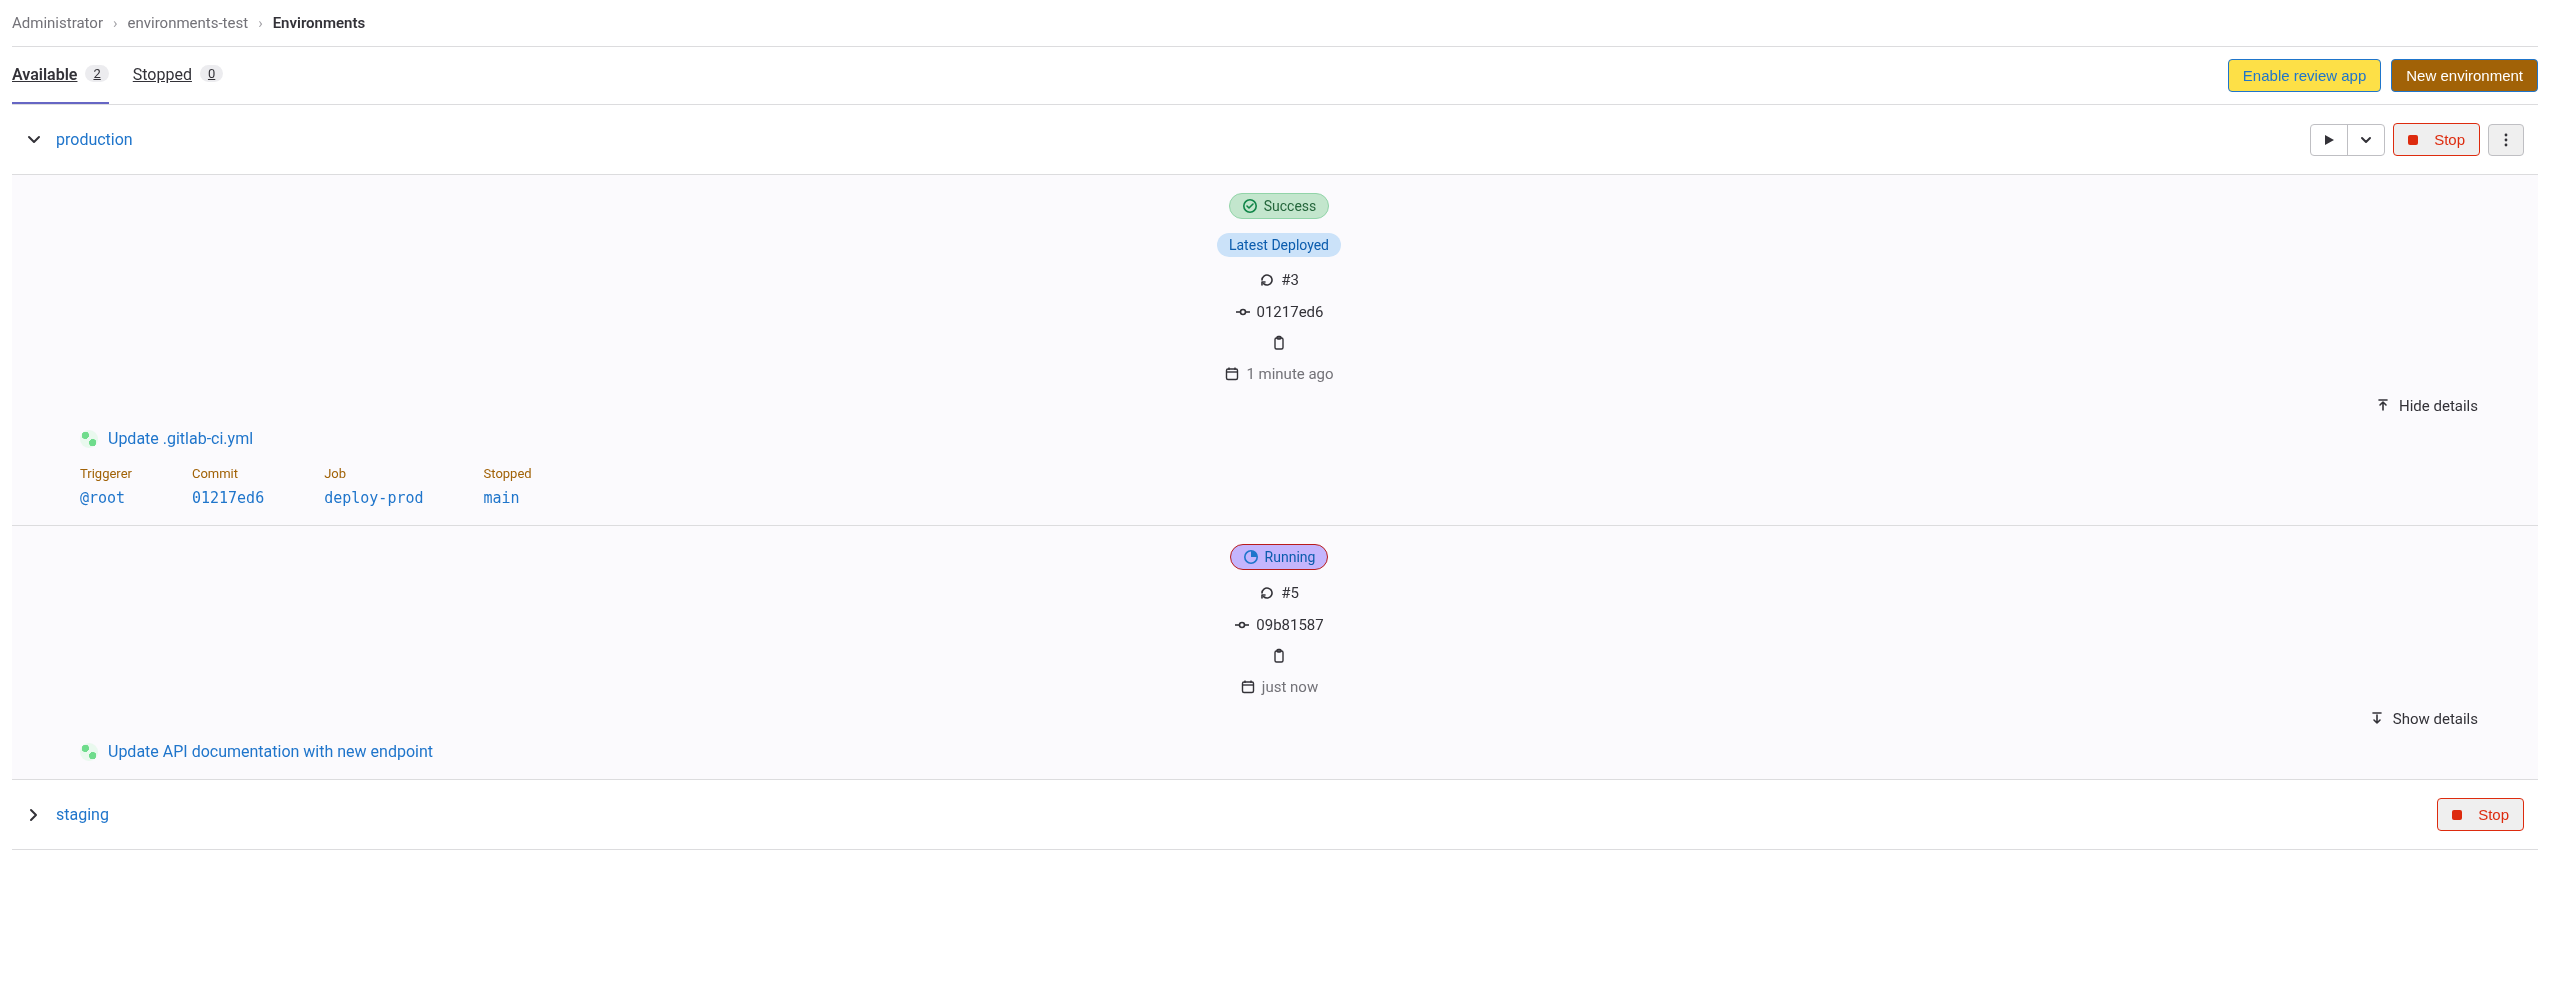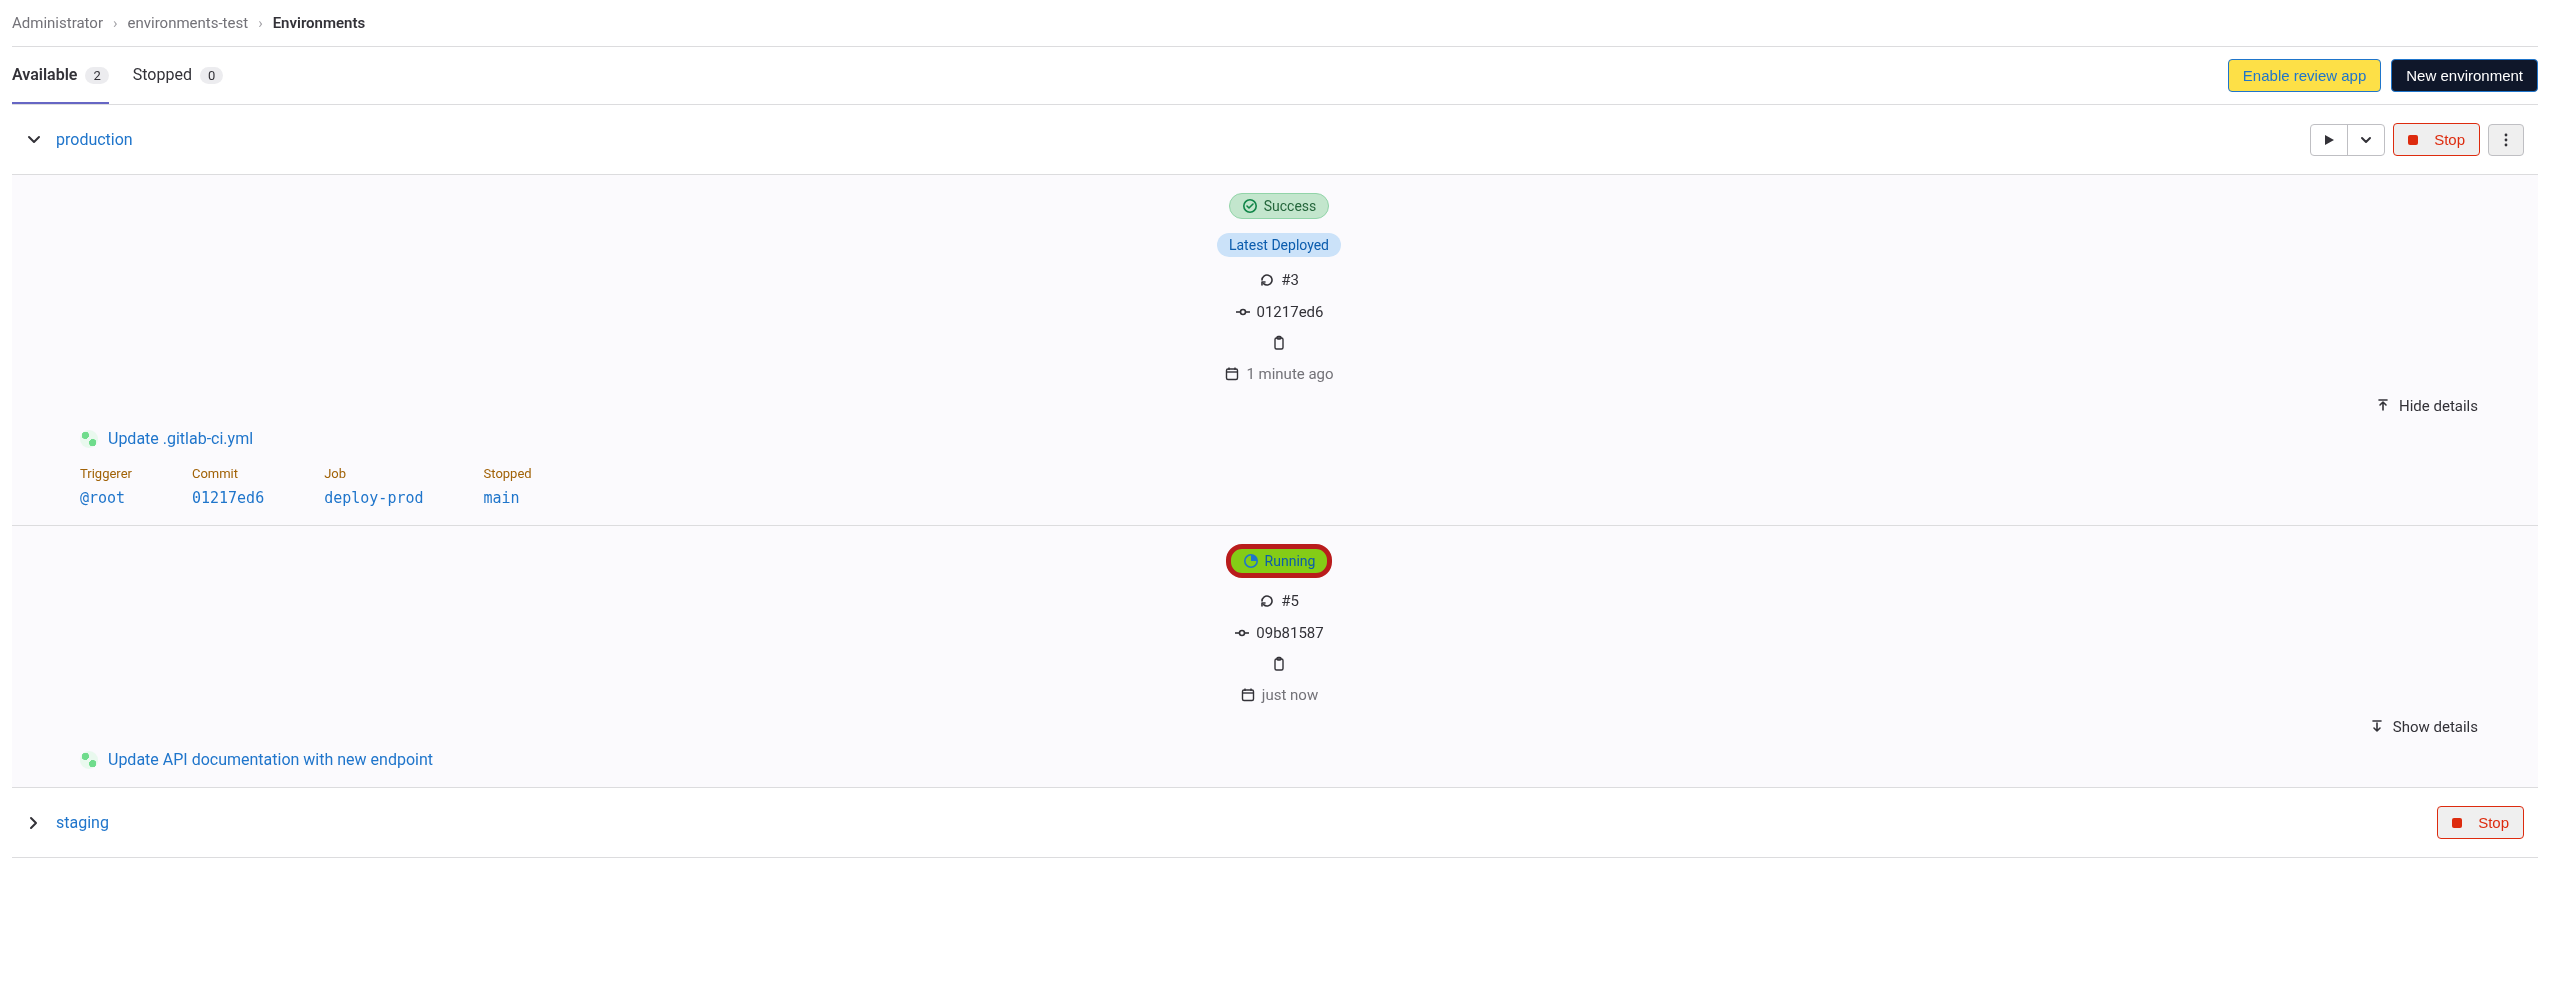--- a/index.html
+++ b/index.html
@@ -10,48 +10,48 @@
 
 
 .breadcrumb { display: flex; align-items: center; gap: 10px; padding: 14px 0; font-size: 15px; }
 .breadcrumb a { color: #737278; }
 .breadcrumb .sep { color: #a4a3a8; }
 .breadcrumb .current { color: #333238; font-weight: 600; }
 
 
 .tabbar { display: flex; align-items: center; border-top: 1px solid #dcdcde; border-bottom: 1px solid #dcdcde; padding: 0; }
 .tabs { display: flex; gap: 24px; }
-.tab { display: flex; align-items: flex-end; gap: 8px; padding: 18px 0; font-size: 16px; color: #333238; border-bottom: 2px solid transparent; cursor: pointer; }
+.tab { display: flex; align-items: flex-start; gap: 8px; padding: 18px 0; font-size: 16px; color: #333238; border-bottom: 2px solid transparent; cursor: pointer; text-decoration: underline; }
 .tab.active { font-weight: 600; border-bottom: 2px solid #6666c4; }
 .badge-count { background: #ececef; color: #333238; border-radius: 10px; padding: 1px 8px; font-size: 13px; font-weight: 400; }
 .spacer { flex: 1; }
 .actions-top { display: flex; gap: 10px; padding: 12px 0; }
 .btn { display: inline-flex; align-items: center; gap: 6px; padding: 7px 14px; border-radius: 4px; font-size: 15px; cursor: pointer; border: 1px solid transparent; background: #fde047; }
 .btn-outline-blue { border-color: #1f75cb; color: #1f75cb; }
-.btn-blue { background: #0f172a; color: #fff; border-color: #1f75cb; }
+.btn-blue { background: #a16207; color: #fff; border-color: #1f75cb; }
 
 
 .env-row { display: flex; align-items: center; padding: 18px 14px; border-bottom: 1px solid #dcdcde; }
 .env-row .chev { width: 16px; color: #333238; margin-right: 14px; }
 .env-link { color: #1f75cb; font-size: 16px; }
 .env-actions { margin-left: auto; display: flex; gap: 8px; align-items: center; }
 .btn-group { display: inline-flex; border: 1px solid #bfbfc3; border-radius: 4px; overflow: hidden; }
 .btn-group .seg { padding: 7px 10px; display: flex; align-items: center; }
 .btn-group .seg + .seg { border-left: 1px solid #bfbfc3; }
 .btn-stop { border: 1px solid #dd2b0e; color: #dd2b0e; border-radius: 4px; padding: 7px 14px; display: flex; align-items: center; gap: 16px; font-size: 15px; }
 .stop-sq { width: 10px; height: 10px; background: #dd2b0e; border-radius: 2px; display: inline-block; }
 .btn-icon { border: 1px solid #bfbfc3; border-radius: 4px; padding: 7px 9px; display: flex; align-items: center; color: #333238; }
 
 
 .deploy-block { background: #fbfafd; border-bottom: 1px solid #dcdcde; padding: 18px 60px 18px 68px; }
 .deploy-top { display: flex; align-items: center; gap: 14px; flex-wrap: wrap; flex-direction: column; }
 .pill { display: inline-flex; align-items: center; gap: 6px; border-radius: 16px; padding: 4px 12px; font-size: 14px; }
 .pill-success { background: #c3e6cd; color: #24663b; border: 1px solid #91d4a8; }
 .pill-success .ic { color: #108548; }
-.pill-running { background: #84cc16; color: #0b5cad; border: 5px solid #b91c1c; }
+.pill-running { background: #c4b5fd; color: #0b5cad; border: 1px solid #b91c1c; }
 .pill-running .ic { color: #1f75cb; }
 .pill-blue { background: #cbe2f9; color: #0b5cad; border-radius: 16px; padding: 4px 12px; font-size: 14px; }
 .meta { display: inline-flex; align-items: center; gap: 6px; color: #333238; font-size: 15px; }
 .meta .muted { color: #737278; }
 .deploy-title { display: flex; align-items: center; gap: 10px; margin-top: 14px; }
 .deploy-title a { color: #1f75cb; font-size: 16px; }
 .identicon { width: 18px; height: 18px; border-radius: 50%; background: radial-gradient(circle at 30% 30%, #6fdc8c 0 20%, transparent 21%), radial-gradient(circle at 70% 70%, #6fdc8c 0 20%, transparent 21%), #e9f9ee; display: inline-block; }
 .detail-toggle { margin-left: auto; display: inline-flex; align-items: center; gap: 8px; color: #333238; font-size: 15px; }
 
 .deploy-grid { display: flex; gap: 60px; margin-top: 18px; }

